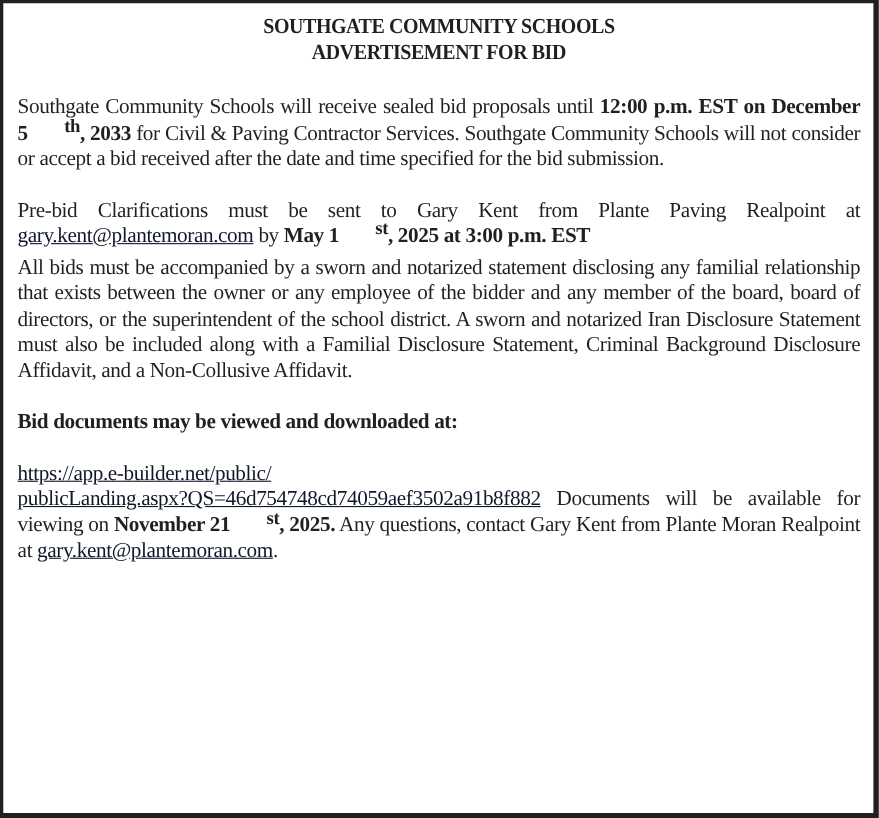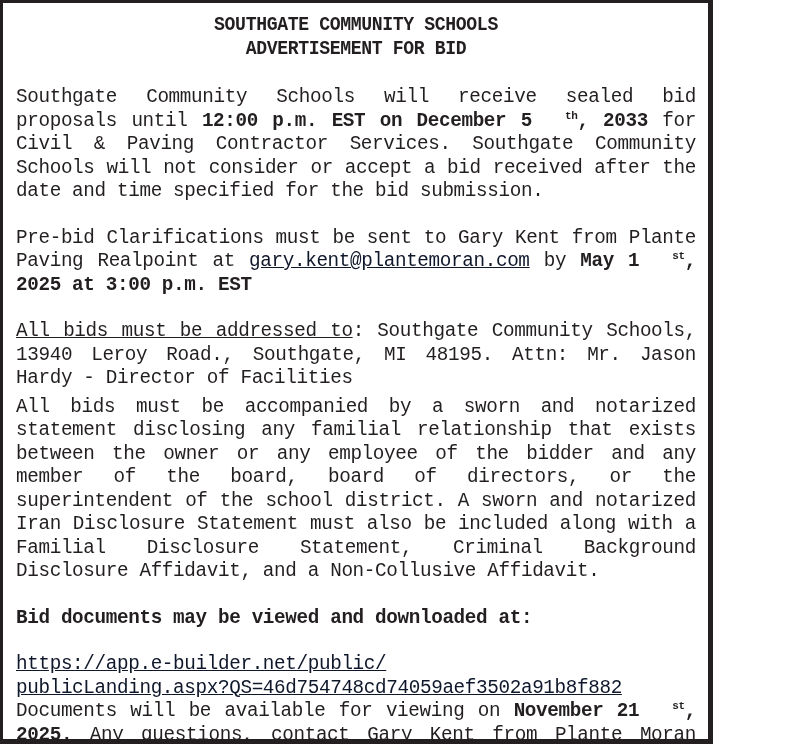--- a/index.html
+++ b/index.html
@@ -7,30 +7,30 @@
       padding: 0;
       background: #ffffff;
     }
     body {
       width: 799px;
       height: 744px;
       overflow: hidden;
     }
     .frame {
       box-sizing: border-box;
-      width: 713px;
+      width: 799px;
       height: 744px;
       border-top: 3px solid #231f20;
       border-left: 3px solid #231f20;
       border-right: 5px solid #231f20;
       border-bottom: 5px solid #231f20;
       background: #ffffff;
       padding: 0 12px 0 13px;
       color: #231f20;
-      font-family: Liberation Mono, monospace;
+      font-family: Liberation Serif, serif;
     }
     .title {
       text-align: center;
       font-weight: bold;
       font-size: 19.5px;
       line-height: 24px;
       letter-spacing: -0.4px;
       margin: 0;
       padding-top: 10px;
       transform: scaleX(0.93);
@@ -45,21 +45,21 @@
       text-align-last: left;
     }
     .p1 { margin-top: 25px; }
     .p2 { margin-top: 23px; }
     .p3 { margin-top: 23px; }
     .p4 { margin-top: 5px; }
     .p5 { margin-top: 23px; }
     .p6 { margin-top: 23px; }
     b { font-weight: bold; }
     sup {
-      font-size: 11px;
+      font-size: 17px;
       line-height: 0;
       vertical-align: 7px;
       padding-left: 33px;
     }
     a, .link {
       color: #0f172a;
       text-decoration: underline;
       cursor: pointer;
     }
     .u {
@@ -73,20 +73,19 @@
 <div class="frame">
   <h1 class="title">
     <span class="line">SOUTHGATE COMMUNITY SCHOOLS</span>
     <span class="line">ADVERTISEMENT FOR BID</span>
   </h1>
 
   <p class="para p1"><span>Southgate Community Schools will receive sealed bid proposals until </span><b><span>12:00 p.m. EST on December 5</span><sup>th</sup><span>, 2033</span></b><span> for Civil &amp; Paving Contractor Services. Southgate Community Schools will not consider or accept a bid received after the date and time specified for the bid submission.</span></p>
 
   <p class="para p2"><span>Pre-bid Clarifications must be sent to Gary Kent from Plante Paving Realpoint at </span><a class="link">gary.kent@plantemoran.com</a><span> by </span><b><span>May 1</span><sup>st</sup><span>, 2025 at 3:00 p.m. EST</span></b></p>
 
-  <p class="para p3"><span class="u">All bids must be addressed to</span><span>: Southgate Community Schools, 13940 Leroy Road., Southgate, MI 48195. Attn: Mr. Jason Hardy - Director of Facilities</span></p>
 
   <p class="para p4"><span>All bids must be accompanied by a sworn and notarized statement disclosing any familial relationship that exists between the owner or any employee of the bidder and any member of the board, board of directors, or the superintendent of the school district. A sworn and notarized Iran Disclosure Statement must also be included along with a Familial Disclosure Statement, Criminal Background Disclosure Affidavit, and a Non-Collusive Affidavit.</span></p>
 
   <p class="para p5"><b>Bid documents may be viewed and downloaded at:</b></p>
 
   <p class="para p6"><a class="link line">https://app.e-builder.net/public/</a><a class="link">publicLanding.aspx?QS=46d754748cd74059aef3502a91b8f882</a><span> Documents will be available for viewing on </span><b><span>November 21</span><sup>st</sup><span>, 2025.</span></b><span> Any questions, contact Gary Kent from Plante Moran Realpoint at </span><a class="link">gary.kent@plantemoran.com</a><span>.</span></p>
 </div>
 
 </body></html>

